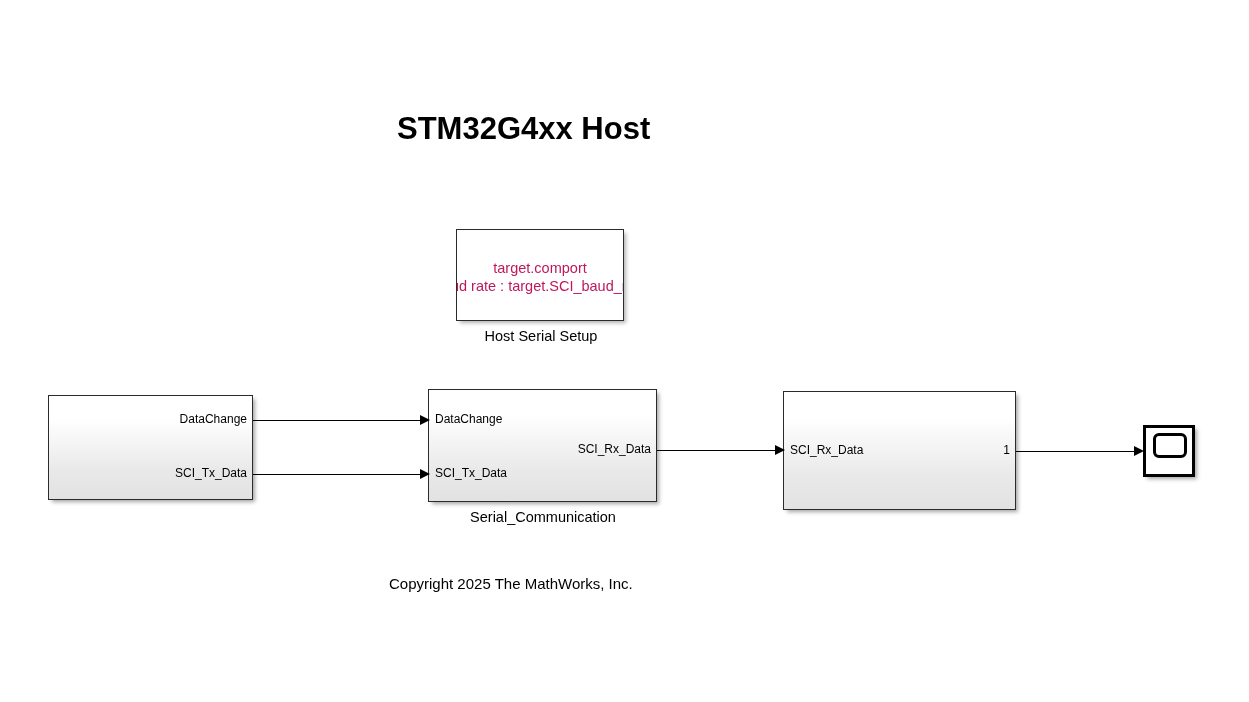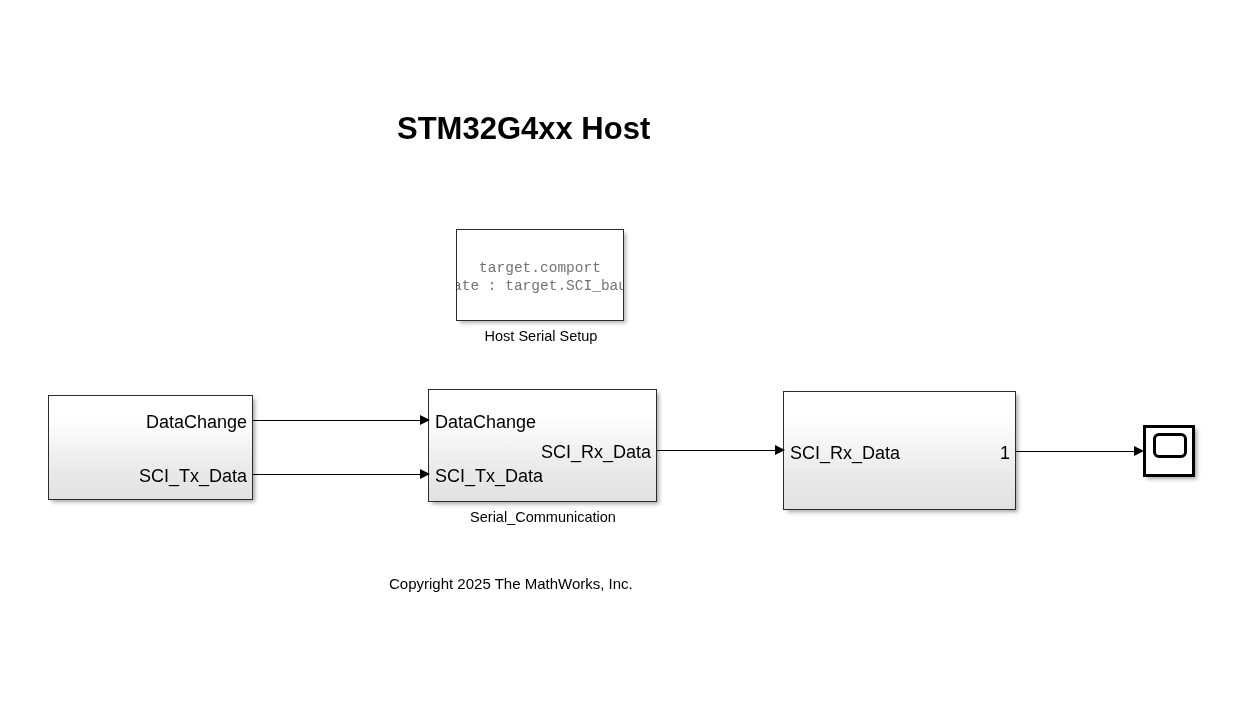--- a/index.html
+++ b/index.html
@@ -58,37 +58,36 @@
     position: absolute;
     font-size: 14.5px;
     white-space: nowrap;
     text-align: center;
     color: #000;
   }
 
   
   .port-label {
     position: absolute;
-    font-size: 18px;
+    font-size: 12px;
     white-space: nowrap;
     color: #000;
     line-height: 1;
   }
   .port-label.in  { text-align: left; }
   .port-label.out { text-align: right; }
 
   
   .block-text {
     position: absolute;
     font-size: 14.5px;
     line-height: 20px;
     white-space: nowrap;
     text-align: center;
-    color: #737373;
-    font-family: Liberation Mono, monospace;
+    color: #be185d;
   }
 
   
   .sig-line {
     position: absolute;
     height: 0;
     border-top: 1.4px solid #000;
   }
   .arrow-head {
     position: absolute;

